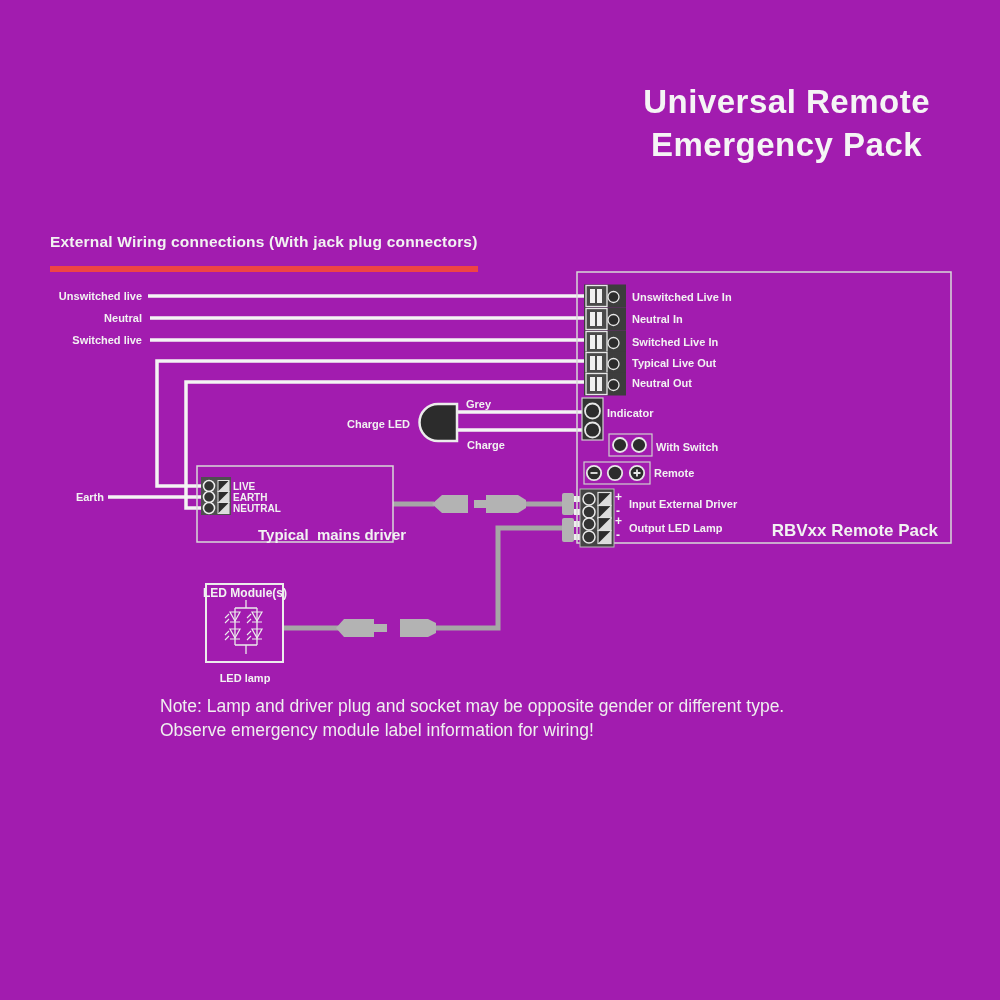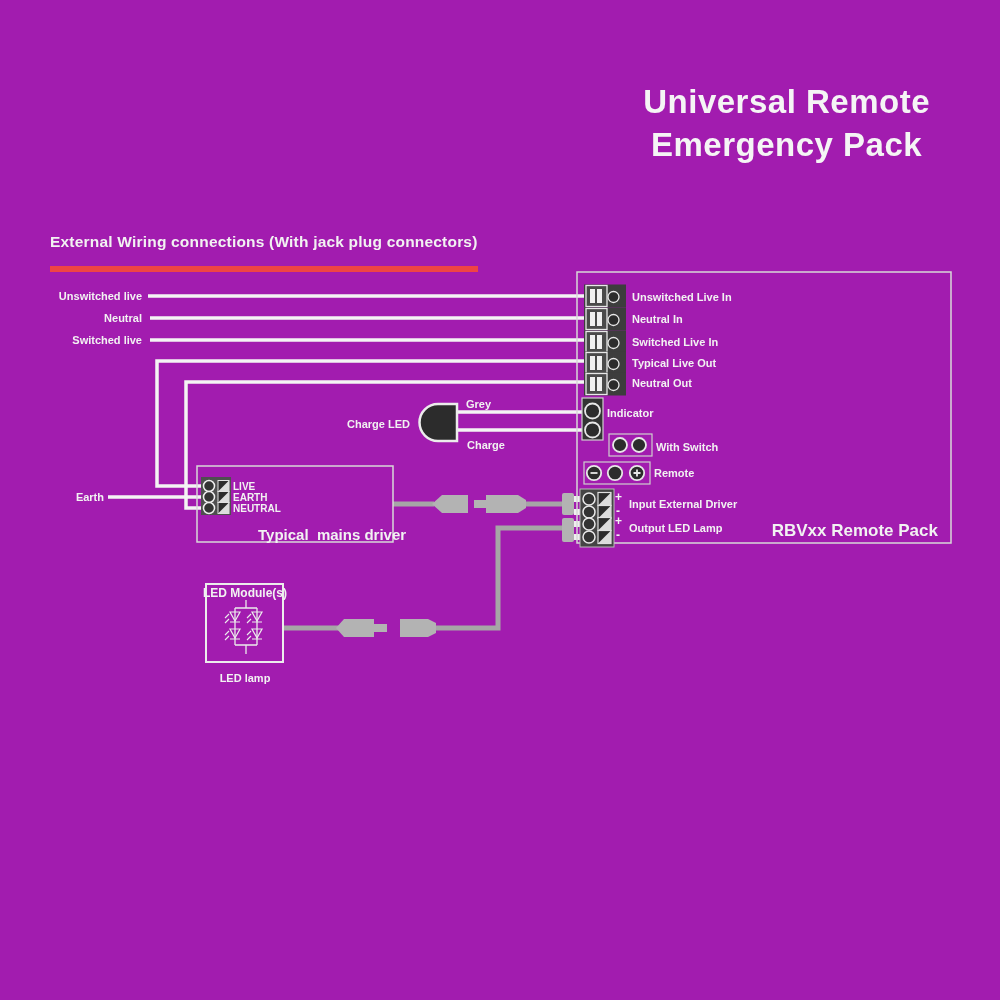--- a/index.html
+++ b/index.html
@@ -226,14 +226,18 @@
   <div class="lbl" style="right:62px;top:531px;font-size:17px;">RBVxx Remote Pack</div>
 
   <div class="lbl tiny" style="left:233px;top:486px;">LIVE</div>
   <div class="lbl tiny" style="left:233px;top:497px;">EARTH</div>
   <div class="lbl tiny" style="left:233px;top:508px;">NEUTRAL</div>
   <div class="lbl pre" style="left:258px;top:534px;font-size:15px;">Typical  mains driver</div>
 
   <div class="lbl ctr" style="left:245px;top:593px;font-size:12px;">LED Module(s)</div>
   <div class="lbl ctr" style="left:245px;top:678px;font-size:11px;">LED lamp</div>
 
+  <div class="note">
+    <div>Note: Lamp and driver plug and socket may be opposite gender or different type.</div>
+    <div>Observe emergency module label information for wiring!</div>
+  </div>
 
 </div>
 
 </body></html>

